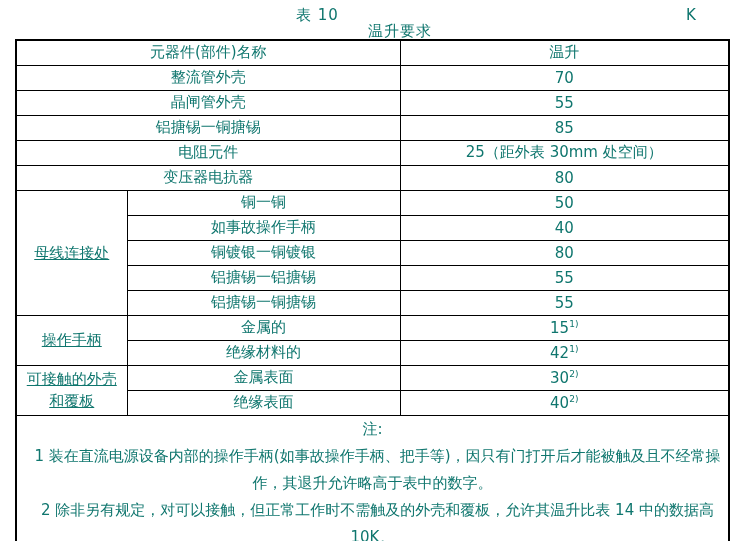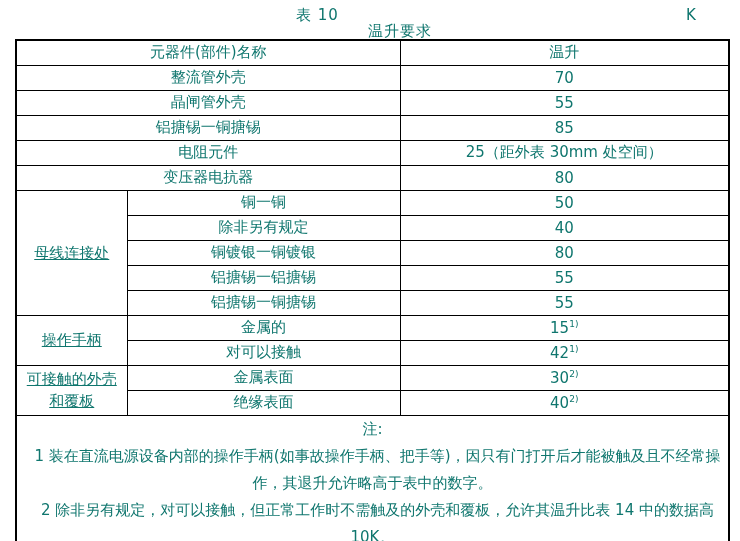--- a/index.html
+++ b/index.html
@@ -103,21 +103,21 @@
         <td colspan="2">变压器电抗器</td>
         <td>80</td>
       </tr>
 
       <tr class="data-row">
         <td rowspan="5" class="group-cell">母线连接处</td>
         <td>铜一铜</td>
         <td>50</td>
       </tr>
       <tr class="data-row">
-        <td>除非另有规定</td>
+        <td>如事故操作手柄</td>
         <td>40</td>
       </tr>
       <tr class="data-row">
         <td>铜镀银一铜镀银</td>
         <td>80</td>
       </tr>
       <tr class="data-row">
         <td>铝搪锡一铝搪锡</td>
         <td>55</td>
       </tr>
@@ -125,21 +125,21 @@
         <td>铝搪锡一铜搪锡</td>
         <td>55</td>
       </tr>
 
       <tr class="data-row">
         <td rowspan="2" class="group-cell">操作手柄</td>
         <td>金属的</td>
         <td><span>15</span><sup class="fn">1)</sup></td>
       </tr>
       <tr class="data-row">
-        <td>对可以接触</td>
+        <td>绝缘材料的</td>
         <td><span>42</span><sup class="fn">1)</sup></td>
       </tr>
 
       <tr class="data-row">
         <td rowspan="2" class="group-cell">可接触的外壳和覆板</td>
         <td>金属表面</td>
         <td><span>30</span><sup class="fn">2)</sup></td>
       </tr>
       <tr class="data-row">
         <td>绝缘表面</td>

